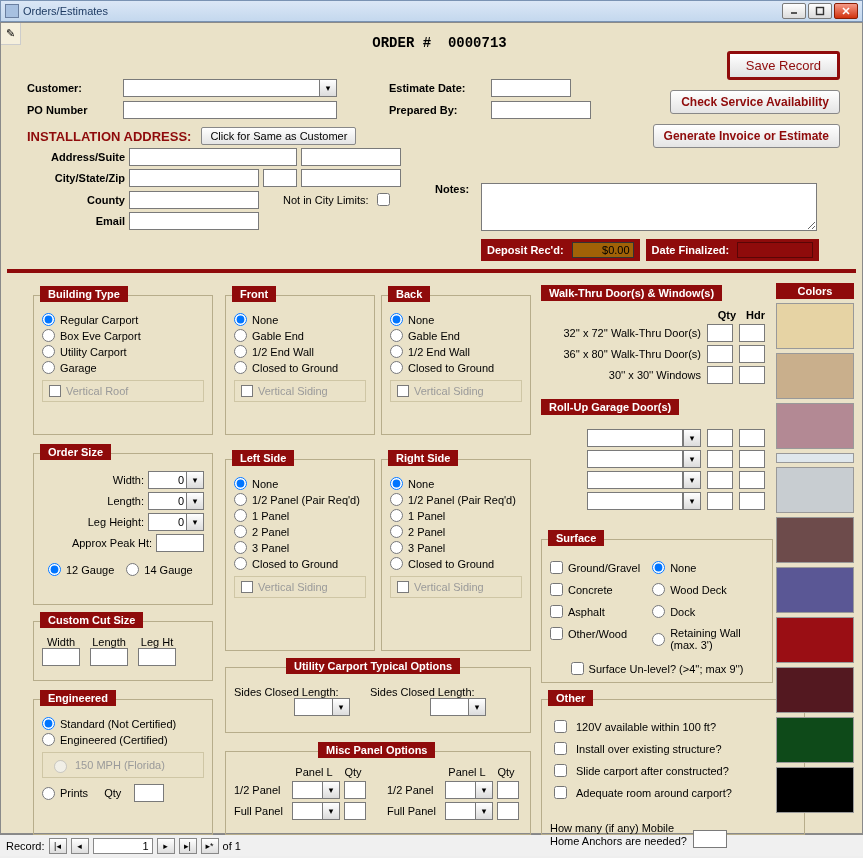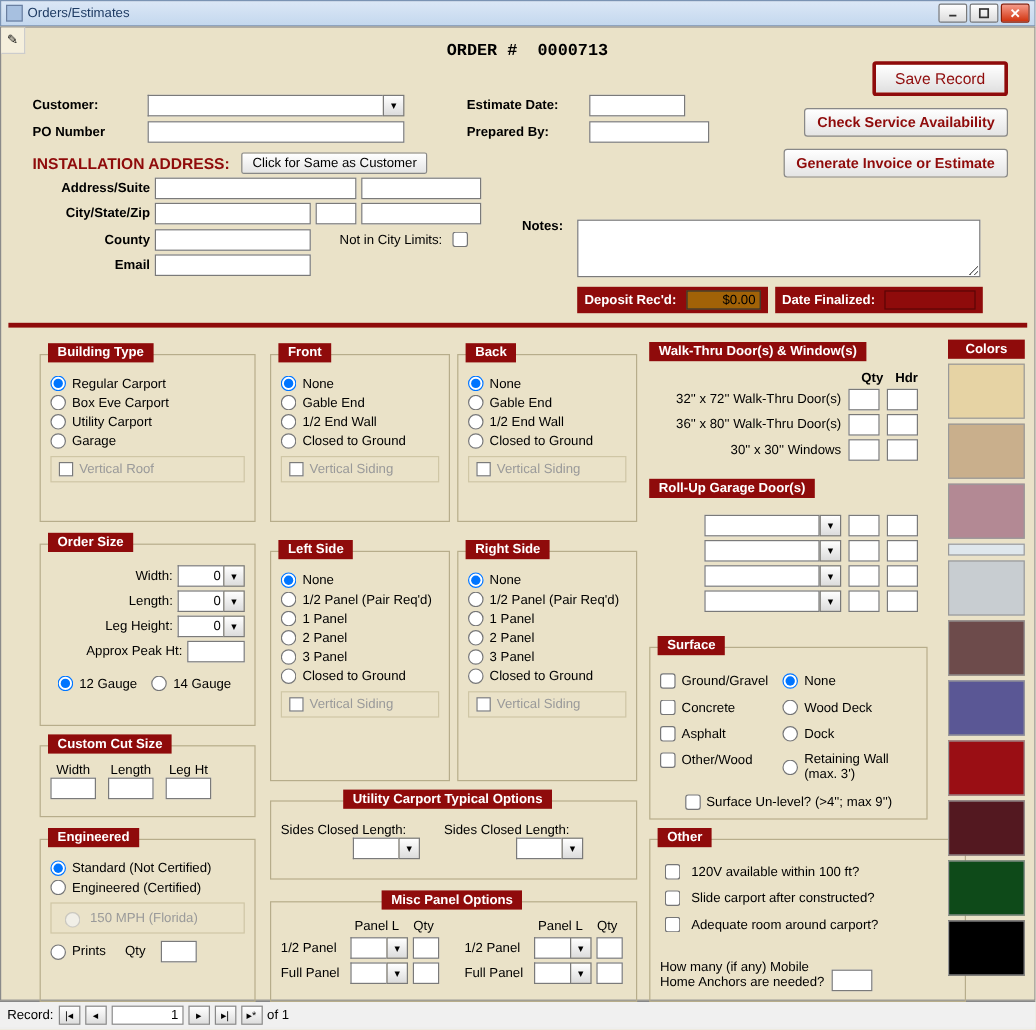--- a/index.html
+++ b/index.html
@@ -81,21 +81,21 @@
   .dep-pill input{ height:16px; border:1px solid #333; font-size:11px; text-align:right; padding:0 3px;}
   
   .gtitle{ position:absolute; top:-10px; left:6px; background:#8f0b0b; color:#fff; font-weight:bold; padding:2px 8px; font-size:11px; white-space:nowrap;}
   .gbox{ border:1px solid #b7ad8b; position:absolute; padding:14px 8px 8px 8px;}
   .radio-row, .chk-row{ display:flex; align-items:center; gap:5px; margin:3px 0;}
   .radio-row input, .chk-row input{ margin:0;}
   .subchk{ margin:6px 0 0 0; padding:4px 6px; border:1px solid #cfc6a5; color:#999; display:flex;align-items:center;gap:5px;}
   .size-row{ display:flex; align-items:center; justify-content:flex-end; gap:4px; margin:3px 0;}
   .size-row .slbl{ width:88px; text-align:right;}
   .small-in{ width:38px; height:18px; border:1px solid #7a7a7a; text-align:right; padding:0 2px; font-size:11px;}
-  .colors-strip{ position:absolute; right:8px; top:260px; width:64px;}
+  .colors-strip{ position:absolute; right:8px; top:260px; width:78px;}
   .colors-strip .ctitle{ background:#8f0b0b;color:#fff;text-align:center;font-weight:bold;padding:2px 0;font-size:11px;}
   .swatch{ height:46px; margin-top:4px; border:1px solid #999;}
   .qty-hdr{ display:flex; justify-content:flex-end; gap:10px; font-weight:bold; font-size:11px;margin-bottom:2px;}
   .wt-row{ display:flex; align-items:center; justify-content:flex-end; gap:6px; margin:3px 0;}
   .wt-row .wtlbl{ flex:1; text-align:right; font-size:11px;}
   .tinyin{ width:26px; height:18px; border:1px solid #7a7a7a;}
   .roll-row{ display:flex; justify-content:flex-end; gap:6px; margin:3px 0;}
   .roll-row .rc{ width:96px; height:18px; border:1px solid #7a7a7a; background:#fff;}
   .surf-cols{ display:flex; gap:12px;}
   .surf-cols .col{ display:flex; flex-direction:column; gap:3px;}
@@ -594,20 +594,24 @@
   </div>
 
   <div class="gbox" style="left:540px;top:676px;width:264px;height:136px">
     <div class="gtitle">Other</div>
     <div class="other-row">
         <input type="checkbox" style="">
         <span>120V available within 100 ft?</span>
       </div>
     <div class="other-row">
         <input type="checkbox" style="">
+        <span>Install over existing structure?</span>
+      </div>
+    <div class="other-row">
+        <input type="checkbox" style="">
         <span>Slide carport after constructed?</span>
       </div>
     <div class="other-row">
         <input type="checkbox" style="">
         <span>Adequate room around carport?</span>
       </div>
     <div style="display:flex;align-items:flex-end;gap:6px;margin-top:20px">
       <div style="line-height:1.2"><span>How many (if any) Mobile</span><br><span>Home Anchors are needed?</span></div>
       <input class="small-in" style="width: 34px;">
     </div>

